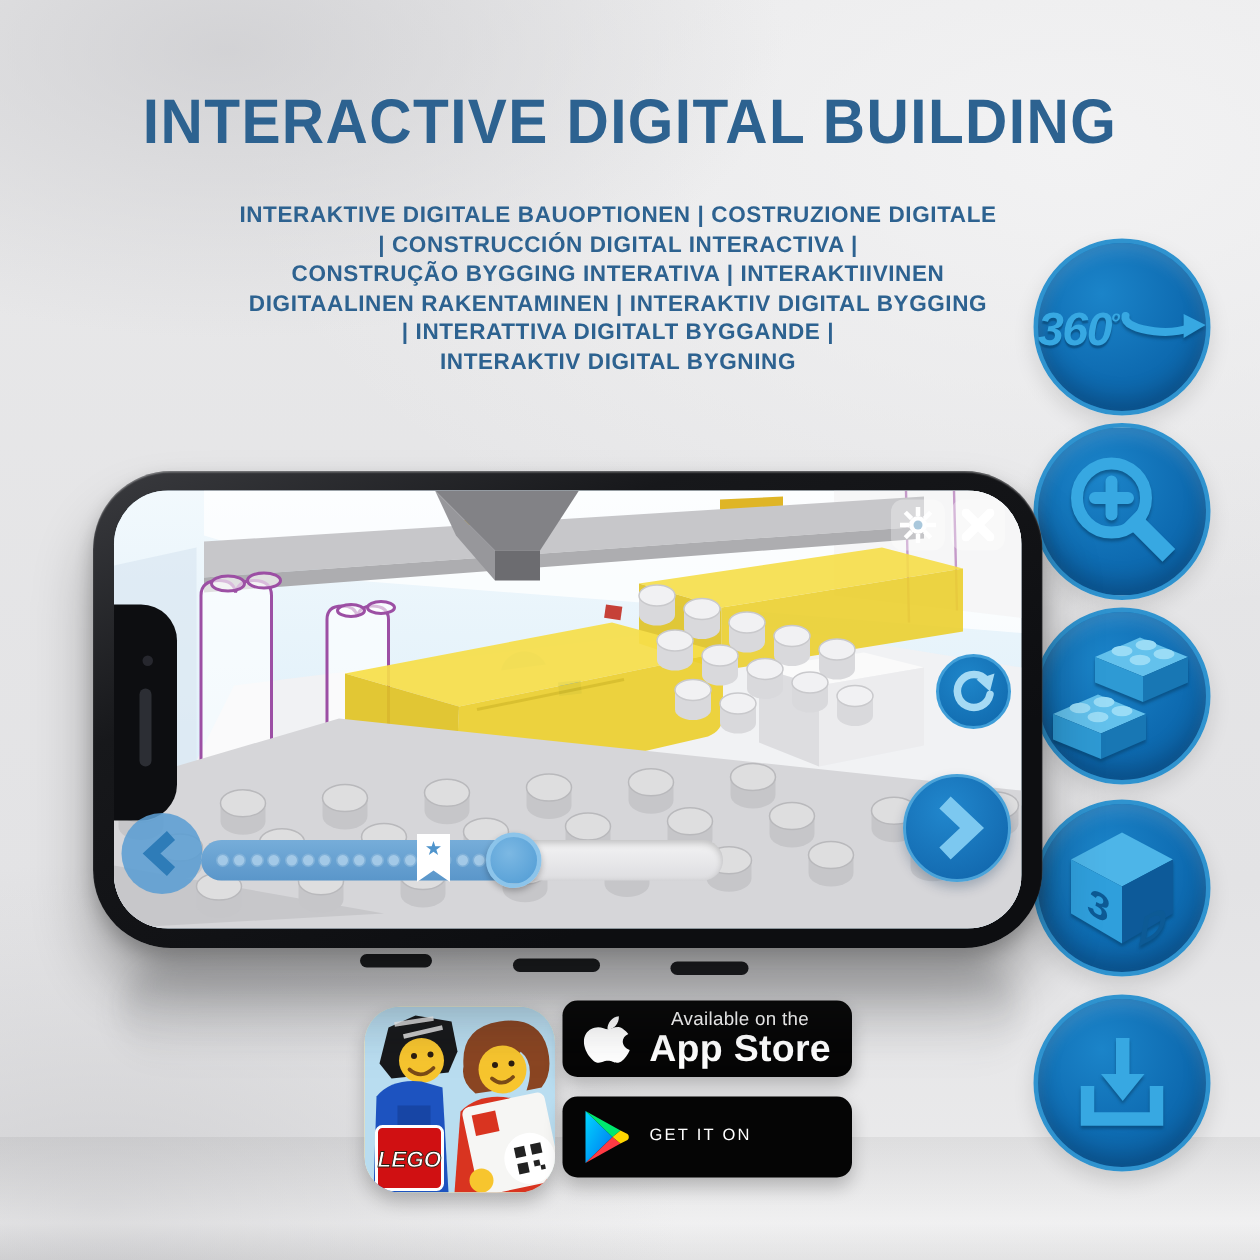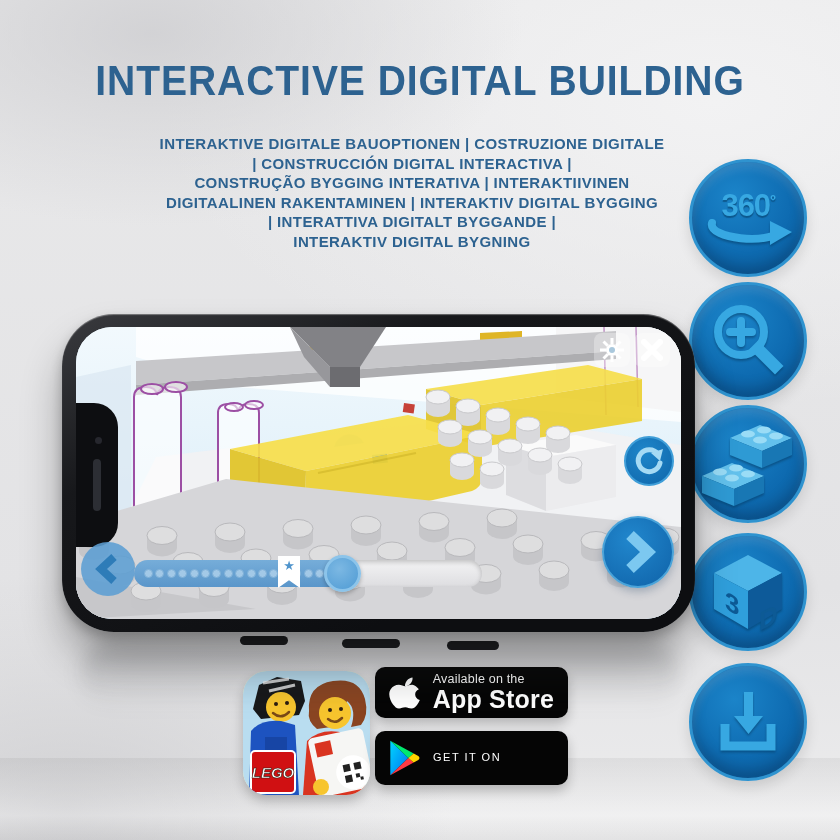--- a/index.html
+++ b/index.html
@@ -21,21 +21,21 @@
     font-size:42px; font-weight:bold; letter-spacing:1px; color:#2d6290;
     transform:scaleX(.93); white-space:nowrap; }
   .subtitle { position:absolute; top:134px; left:112px; width:600px; text-align:center;
     font-size:15px; font-weight:bold; line-height:19.5px; letter-spacing:.4px; color:#2d6290; }
 
   
   .fbtn { position:absolute; left:689px; width:118px; height:118px; border-radius:50%;
     background:radial-gradient(circle at 38% 30%, #1b84c9 0%, #0e6bb1 55%, #0a5c9e 100%);
     border:3px solid #2f93cf;
     box-shadow: inset 0 -8px 14px rgba(0,0,20,.22), inset 0 6px 10px rgba(255,255,255,.14), 0 6px 14px rgba(0,0,0,.12);
-    display:flex; align-items:center; justify-content:center; flex-direction:column; }
+    display:flex; align-items:center; justify-content:center; flex-direction:row;font-style:italic; }
   .fbtn svg { filter:drop-shadow(0 2px 1px rgba(6,60,100,.55)); }
   .f360-text { color:#37a8e2; font-weight:bold; font-size:31px; line-height:26px;
     text-shadow:0 2px 1px rgba(6,60,100,.55); letter-spacing:-1px; }
   .f360-text sup { font-size:15px; }
   .cube-glyph { font-weight:bold; fill:#0d5a95; font-size:26px; font-family:"Liberation Sans",sans-serif; }
 
   
   .phone { position:absolute; left:62px; top:314px; width:633px; height:318px;
     border-radius:52px; background:linear-gradient(155deg,#3a3b3f 0%, #17181b 30%, #0d0e11 75%);
     box-shadow:0 28px 40px rgba(0,0,0,.30), 0 6px 12px rgba(0,0,0,.22), inset 0 1px 1px rgba(255,255,255,.35);
@@ -77,21 +77,21 @@
     box-shadow:0 2px 4px rgba(0,0,0,.25); }
 
   
   .app-icon { position:absolute; left:243px; top:671px; width:127px; height:124px; border-radius:24px;
     overflow:hidden; box-shadow:0 6px 12px rgba(0,0,0,.22); background:#fef9c3; }
   .store-badge { position:absolute; left:375px; width:193px; background:#050505; border-radius:10px;
     display:flex; align-items:center; padding:0 14px; gap:12px; box-shadow:0 6px 12px rgba(0,0,0,.22); }
   .badge-apple { top:667px; height:51px; }
   .badge-play  { top:731px; height:54px; }
   .badge-text { color:#fff; line-height:1.05; white-space:nowrap; }
-  .badge-text .small { font-size:12.5px; letter-spacing:.2px; }
+  .badge-text .small { font-size:12.5px; letter-spacing:.2px;text-align:center; }
   .badge-play .badge-text .small { font-size:11px; letter-spacing:1.5px; }
   .badge-text .big { font-size:25px; font-weight:bold; letter-spacing:.2px; }
 </style>
 </head>
 <body>
 
 <div class="floor-sheen"></div>
 
 <div class="title">INTERACTIVE DIGITAL BUILDING</div>
 

